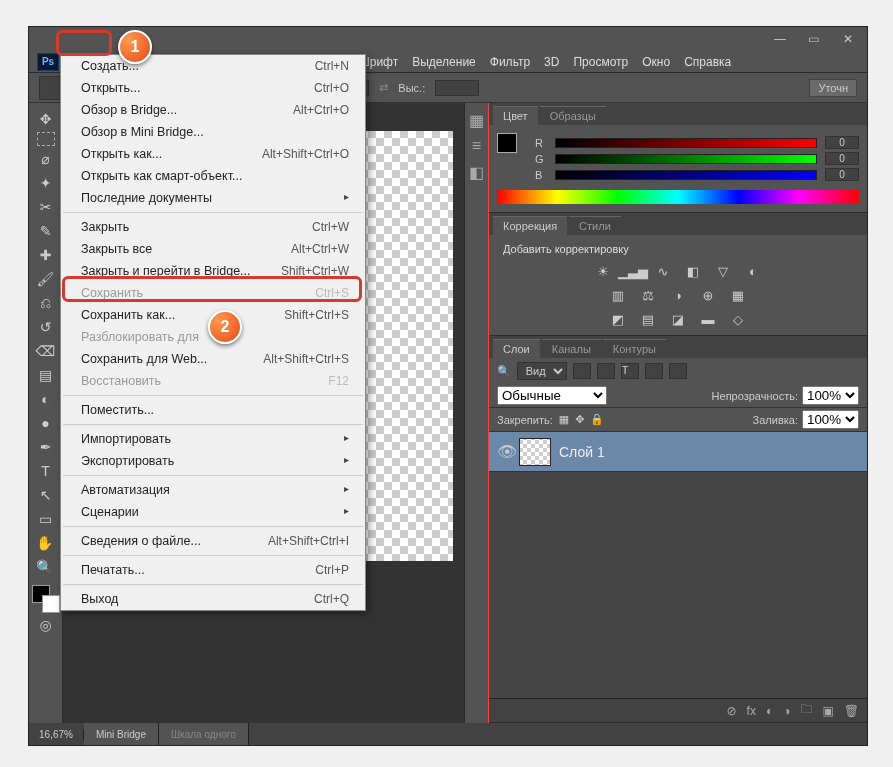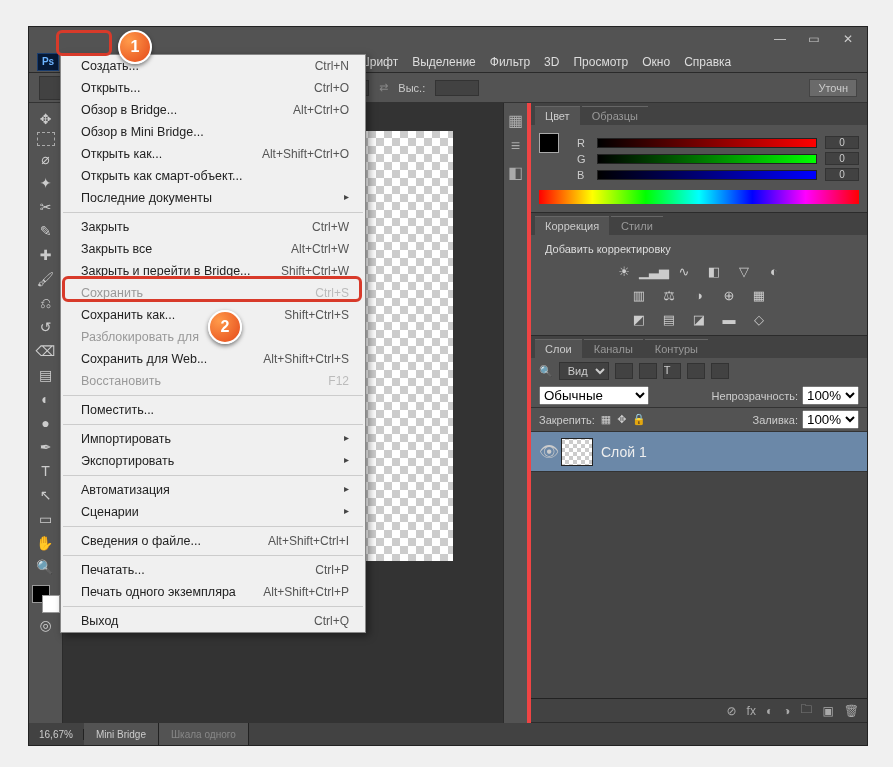--- a/index.html
+++ b/index.html
@@ -16,21 +16,21 @@
 .optionsbar input[type=text] { background:#424242; color:#ccc; border:1px solid #333; width:44px; font-size:11px; padding:1px;}
 .optionsbar .refine { margin-left:auto; background:#6a6a6a; padding:2px 8px; border:1px solid #444;}
 .body-area { position: absolute; left:0; top: 76px; right:0; bottom: 22px; display:flex;}
 .toolbar-left { width: 34px; background:#535353; border-right:1px solid #2b2b2b; display:flex; flex-direction:column; align-items:center; padding-top:4px;}
 .toolbar-left .tool { width: 24px; height: 22px; margin: 1px 0; color:#ccc; display:flex; align-items:center; justify-content:center; font-size:14px;}
 .swatches { margin-top:6px; position:relative; width: 28px; height:28px;}
 .swatches .fg { position:absolute; left:0; top:0; width:18px; height:18px; background:#000; border:1px solid #999;}
 .swatches .bg { position:absolute; right:0; bottom:0; width:18px; height:18px; background:#fff; border:1px solid #999;}
 .canvas-area { flex:1; background:#333; position:relative;}
 .canvas { position:absolute; left:60px; top: 28px; width: 330px; height: 430px; background: repeating-conic-gradient(#ccc 0% 25%, #fff 0% 50%) 50% / 16px 16px;}
-.panels { width: 340px; background:#535353; border-left:4px solid #ef4444; display:flex; flex-direction:column;}
+.panels { width: 379px; background:#535353; border-left:1px solid #ef4444; display:flex; flex-direction:column;}
 .panel-strip { width: 24px; background:#535353; border-left:1px solid #2b2b2b; display:flex; flex-direction:column; align-items:center; gap:8px; padding-top:8px;}
 .panel-strip .strip-icon { width:18px; height:18px; color:#aaa; display:flex; align-items:center; justify-content:center;}
 .panel { background:#535353; border-bottom:1px solid #2b2b2b;}
 .panel-tabs { display:flex; height:22px; align-items:flex-end; gap:2px; padding-left:4px; background:#424242;}
 .panel-tab { font-size:11px; color:#ccc; padding:3px 10px; background:#535353; border-top:1px solid #666;}
 .panel-tab.inactive { background:#424242; color:#999;}
 .panel-body { padding:8px; background:#535353; position:relative;}
 .color-row { display:flex; align-items:center; gap:8px; margin:3px 0;}
 .color-label { color:#ccc; font-size:11px; width:12px;}
 .slider-track { flex:1; height:10px; border:1px solid #222;}
@@ -374,24 +374,20 @@
     <div class="sep"></div>
     <div class="mi">
       <span>Сведения о файле...</span>
       <span class="shortcut">Alt+Shift+Ctrl+I</span>
     </div>
     <div class="sep"></div>
     <div class="mi">
       <span>Печатать...</span>
       <span class="shortcut">Ctrl+P</span>
     </div>
-    <div class="mi">
-      <span>Печать одного экземпляра</span>
-      <span class="shortcut">Alt+Shift+Ctrl+P</span>
-    </div>
     <div class="sep"></div>
     <div class="mi">
       <span>Выход</span>
       <span class="shortcut">Ctrl+Q</span>
     </div>
   </div>
 
 <div class="hl-box hl1"></div>
 <div class="hl-box hl2"></div>
 <div class="badge badge1">1</div>

